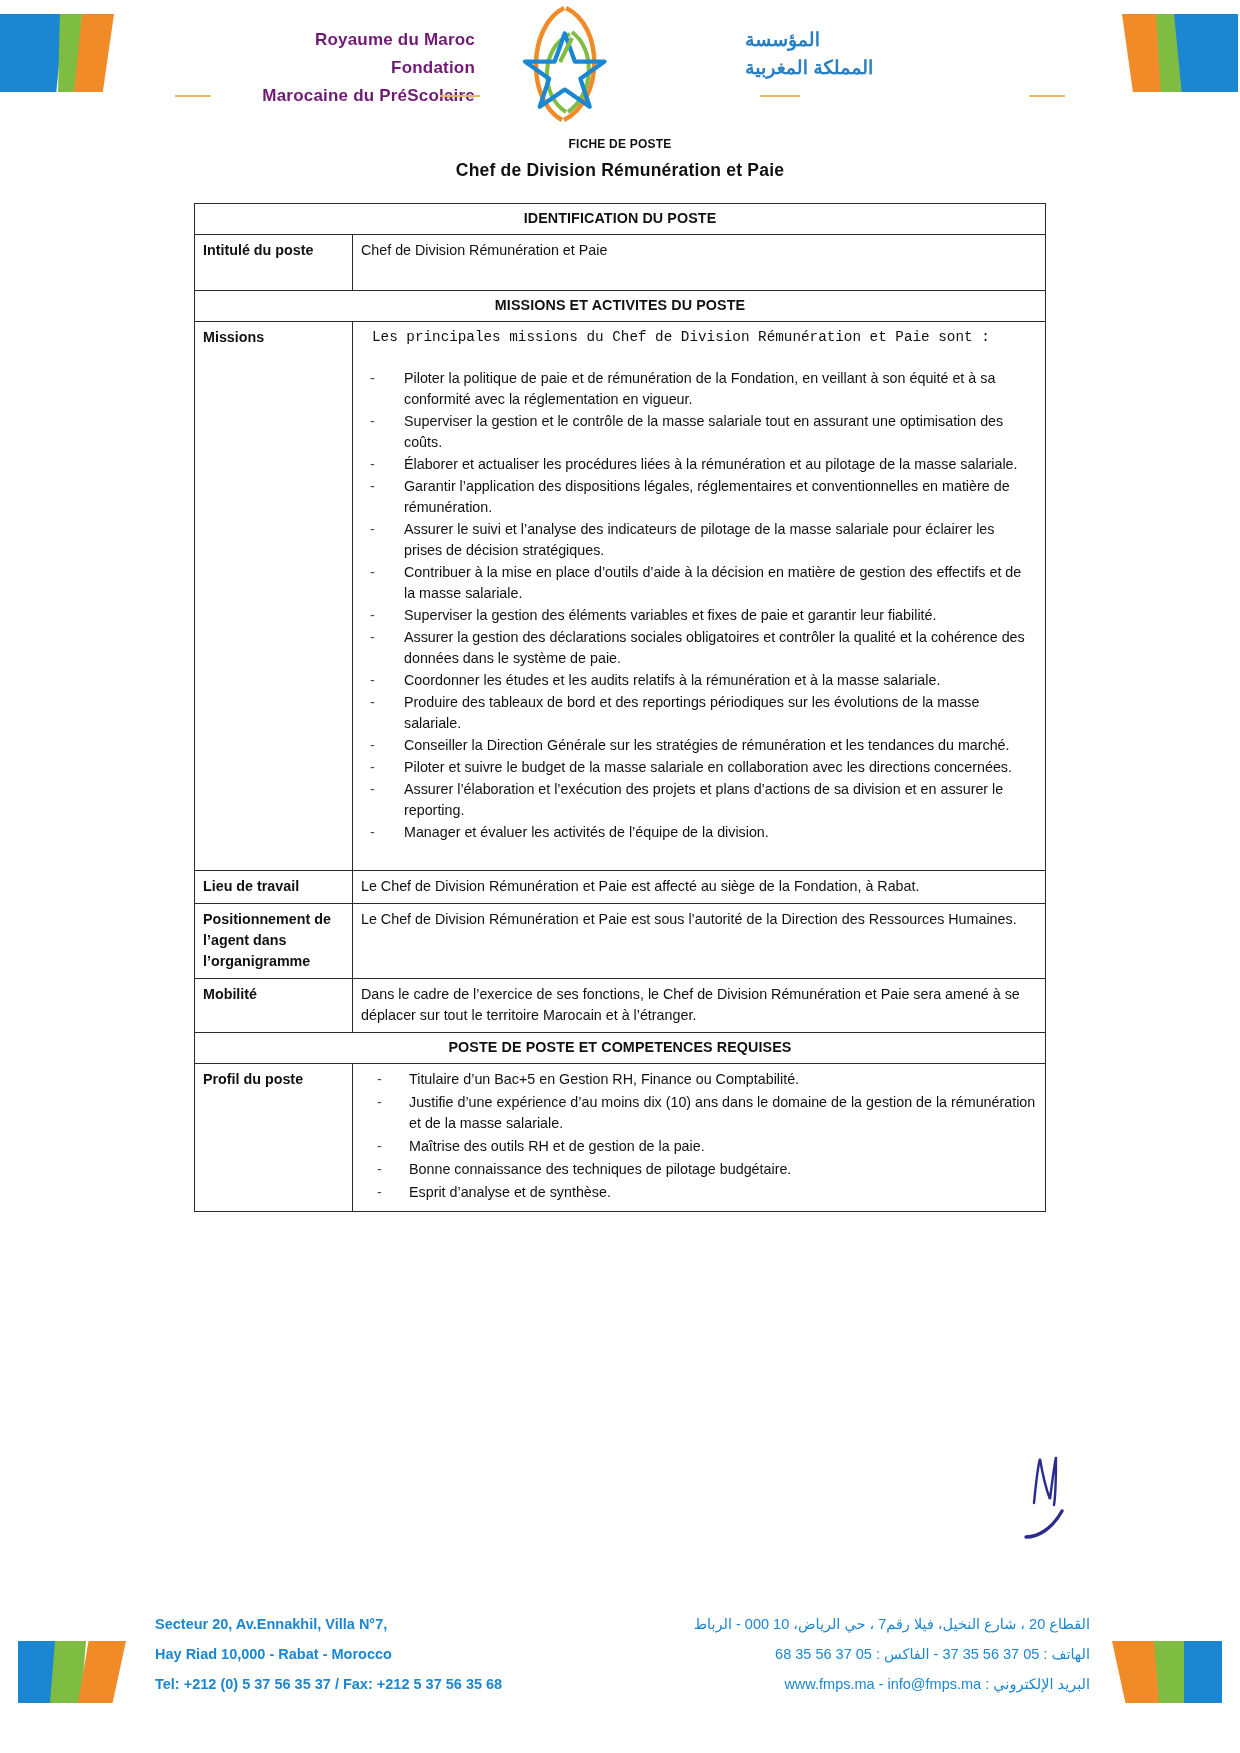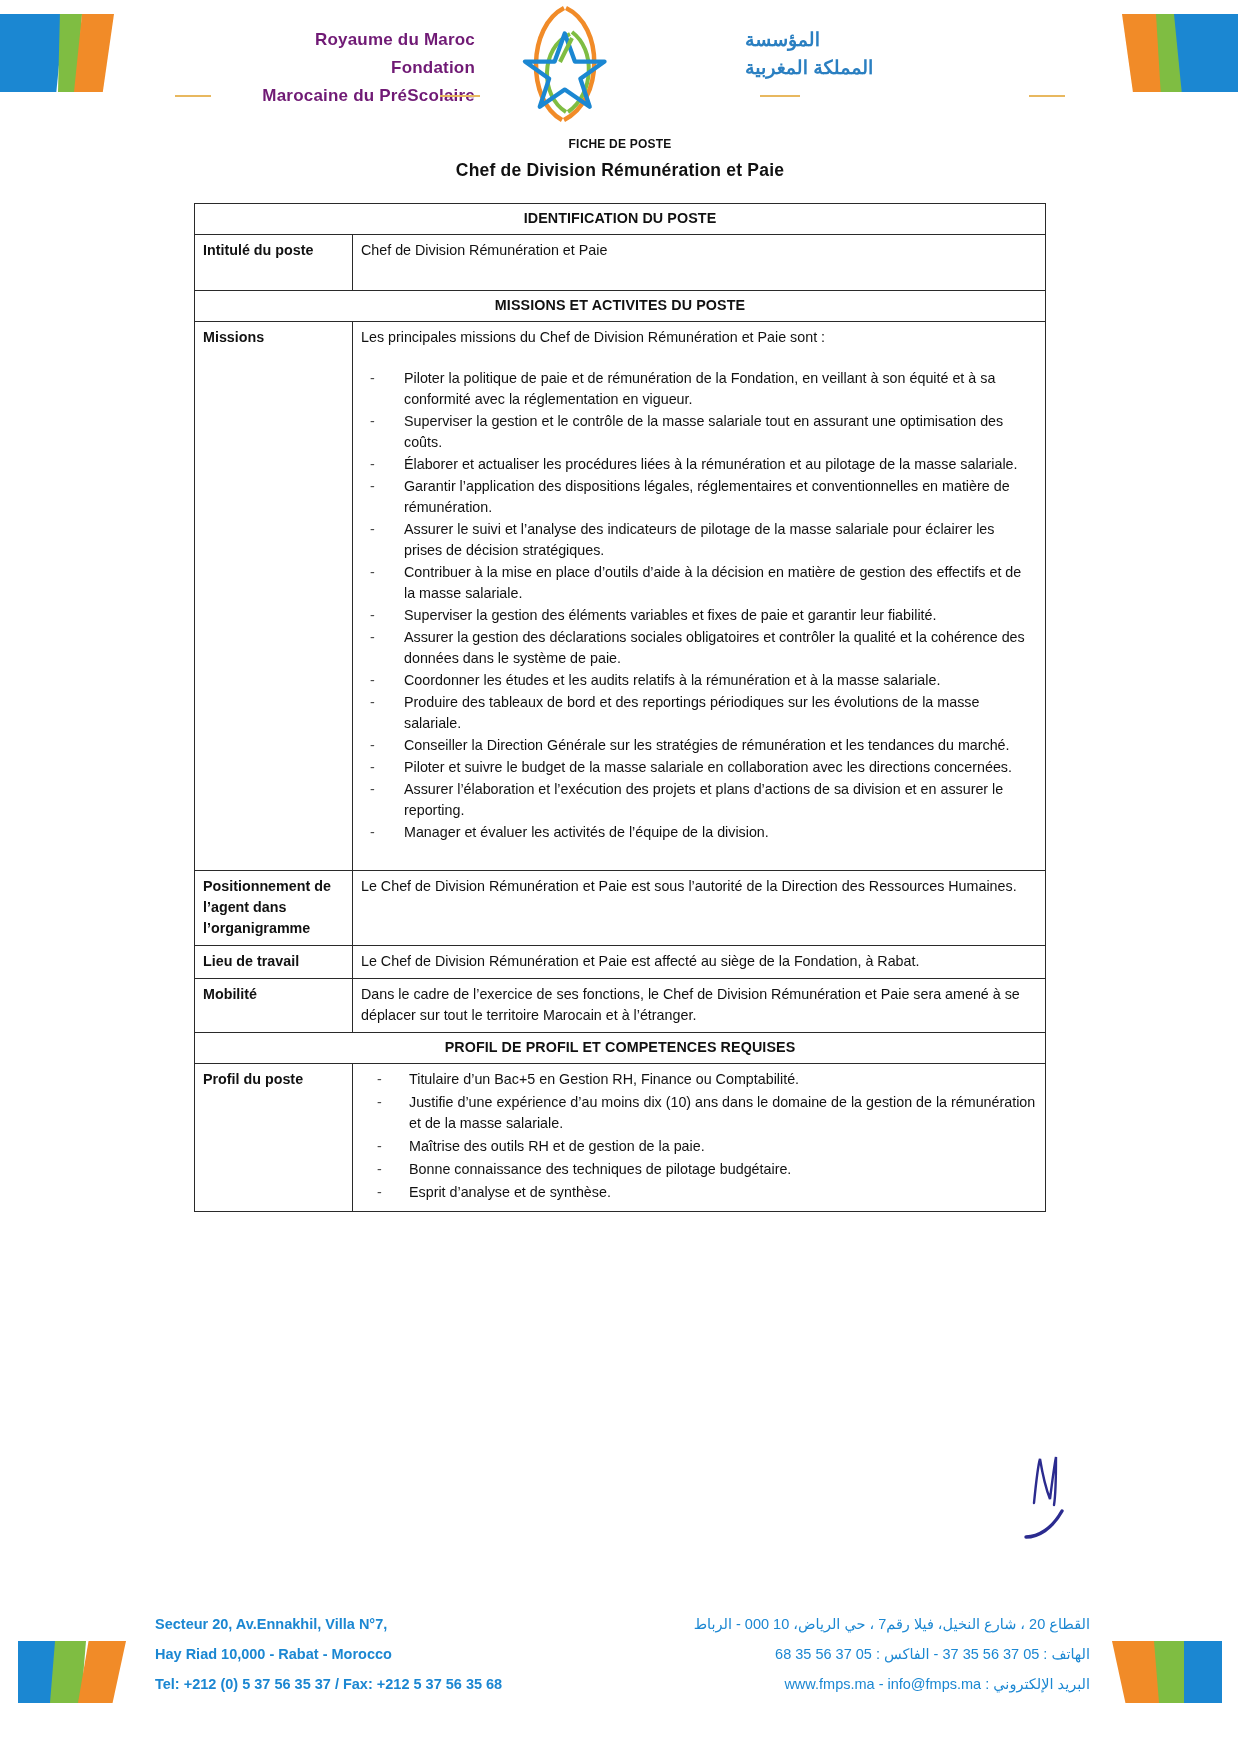--- a/index.html
+++ b/index.html
@@ -160,21 +160,21 @@
     letter-spacing: .1px;
     padding: 4px 8px 5px 8px !important;
   }
   .lbl {
     font-weight: bold;
     font-size: 14.6px;
     line-height: 23px;
   }
   .cell-pad-tall { height: 44px; }
 
-  .intro-line { margin: 0 0 20px 0; }
+  .intro-line { margin: 0 0 20px 11px; font-family: Liberation Mono, monospace; }
 
   ul.dash-list {
     list-style: none;
     margin: 0;
     padding: 0;
   }
   ul.dash-list > li {
     position: relative;
     padding-left: 43px;
     margin: 0 0 1px 0;
@@ -355,36 +355,36 @@
             <li>Produire des tableaux de bord et des reportings périodiques sur les évolutions de la masse salariale.</li>
             <li>Conseiller la Direction Générale sur les stratégies de rémunération et les tendances du marché.</li>
             <li>Piloter et suivre le budget de la masse salariale en collaboration avec les directions concernées.</li>
             <li>Assurer l’élaboration et l’exécution des projets et plans d’actions de sa division et en assurer le reporting.</li>
             <li>Manager et évaluer les activités de l’équipe de la division.</li>
           </ul>
       </td>
     </tr>
 
     <tr>
+      <td class="lbl">Lieu de travail</td>
+      <td>Le Chef de Division Rémunération et Paie est affecté au siège de la Fondation, à Rabat.</td>
+    </tr>
+
+    <tr>
       <td class="lbl">Positionnement de l’agent dans l’organigramme</td>
       <td>Le Chef de Division Rémunération et Paie est sous l’autorité de la Direction des Ressources Humaines.</td>
     </tr>
 
     <tr>
-      <td class="lbl">Lieu de travail</td>
-      <td>Le Chef de Division Rémunération et Paie est affecté au siège de la Fondation, à Rabat.</td>
-    </tr>
-
-    <tr>
       <td class="lbl">Mobilité</td>
       <td>Dans le cadre de l’exercice de ses fonctions, le Chef de Division Rémunération et Paie sera amené à se déplacer sur tout le territoire Marocain et à l’étranger.</td>
     </tr>
 
     <tr>
-      <td colspan="2" class="section-head">PROFIL DE PROFIL ET COMPETENCES REQUISES</td>
+      <td colspan="2" class="section-head">POSTE DE POSTE ET COMPETENCES REQUISES</td>
     </tr>
 
     <tr>
       <td class="lbl">Profil du poste</td>
       <td>
         <ul class="dash-list profile tight" id="profil-list">
             <li>Titulaire d’un Bac+5 en Gestion RH, Finance ou Comptabilité.</li>
             <li>Justifie d’une expérience d’au moins dix (10) ans dans le domaine de la gestion de la rémunération et de la masse salariale.</li>
             <li>Maîtrise des outils RH et de gestion de la paie.</li>
             <li>Bonne connaissance des techniques de pilotage budgétaire.</li>

